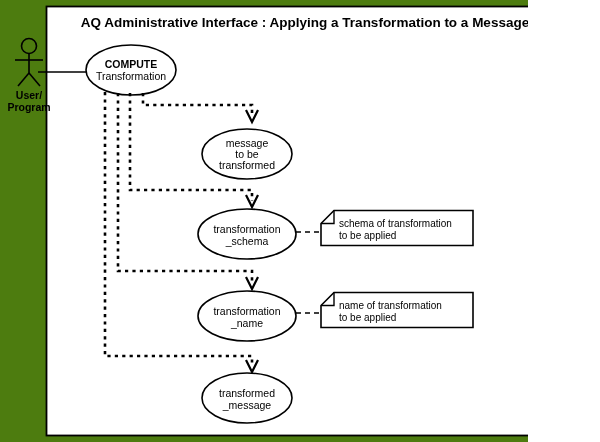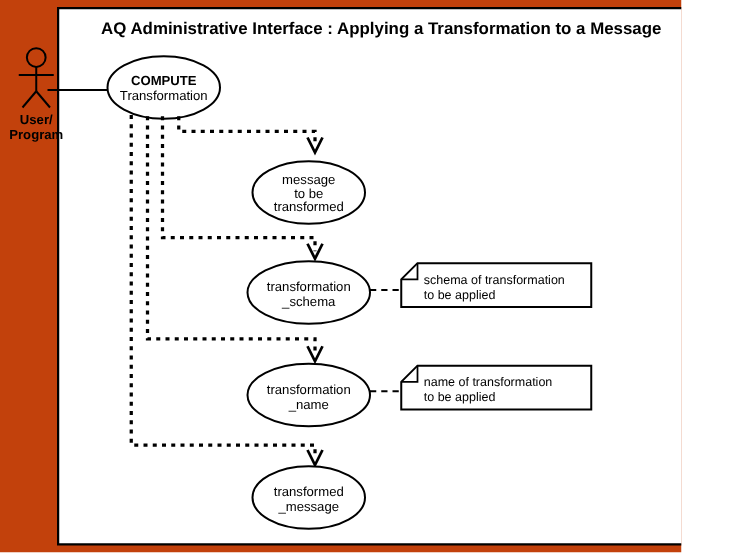--- a/index.html
+++ b/index.html
@@ -4,24 +4,23 @@
 <style>
   html, body {
     margin: 0;
     padding: 0;
     background: #ffffff;
   }
   #canvas {
     position: relative;
     width: 528px;
     height: 442px;
-    background: #c2410c;
+    background: #4d7c0f;
     font-family: "Liberation Sans", sans-serif;
     overflow: hidden;
-    padding-left: 17px;
   }
   #diagram-svg {
     position: absolute;
     left: 0;
     top: 0;
     width: 600px;
     height: 442px;
     display: block;
   }
   .stroke {

